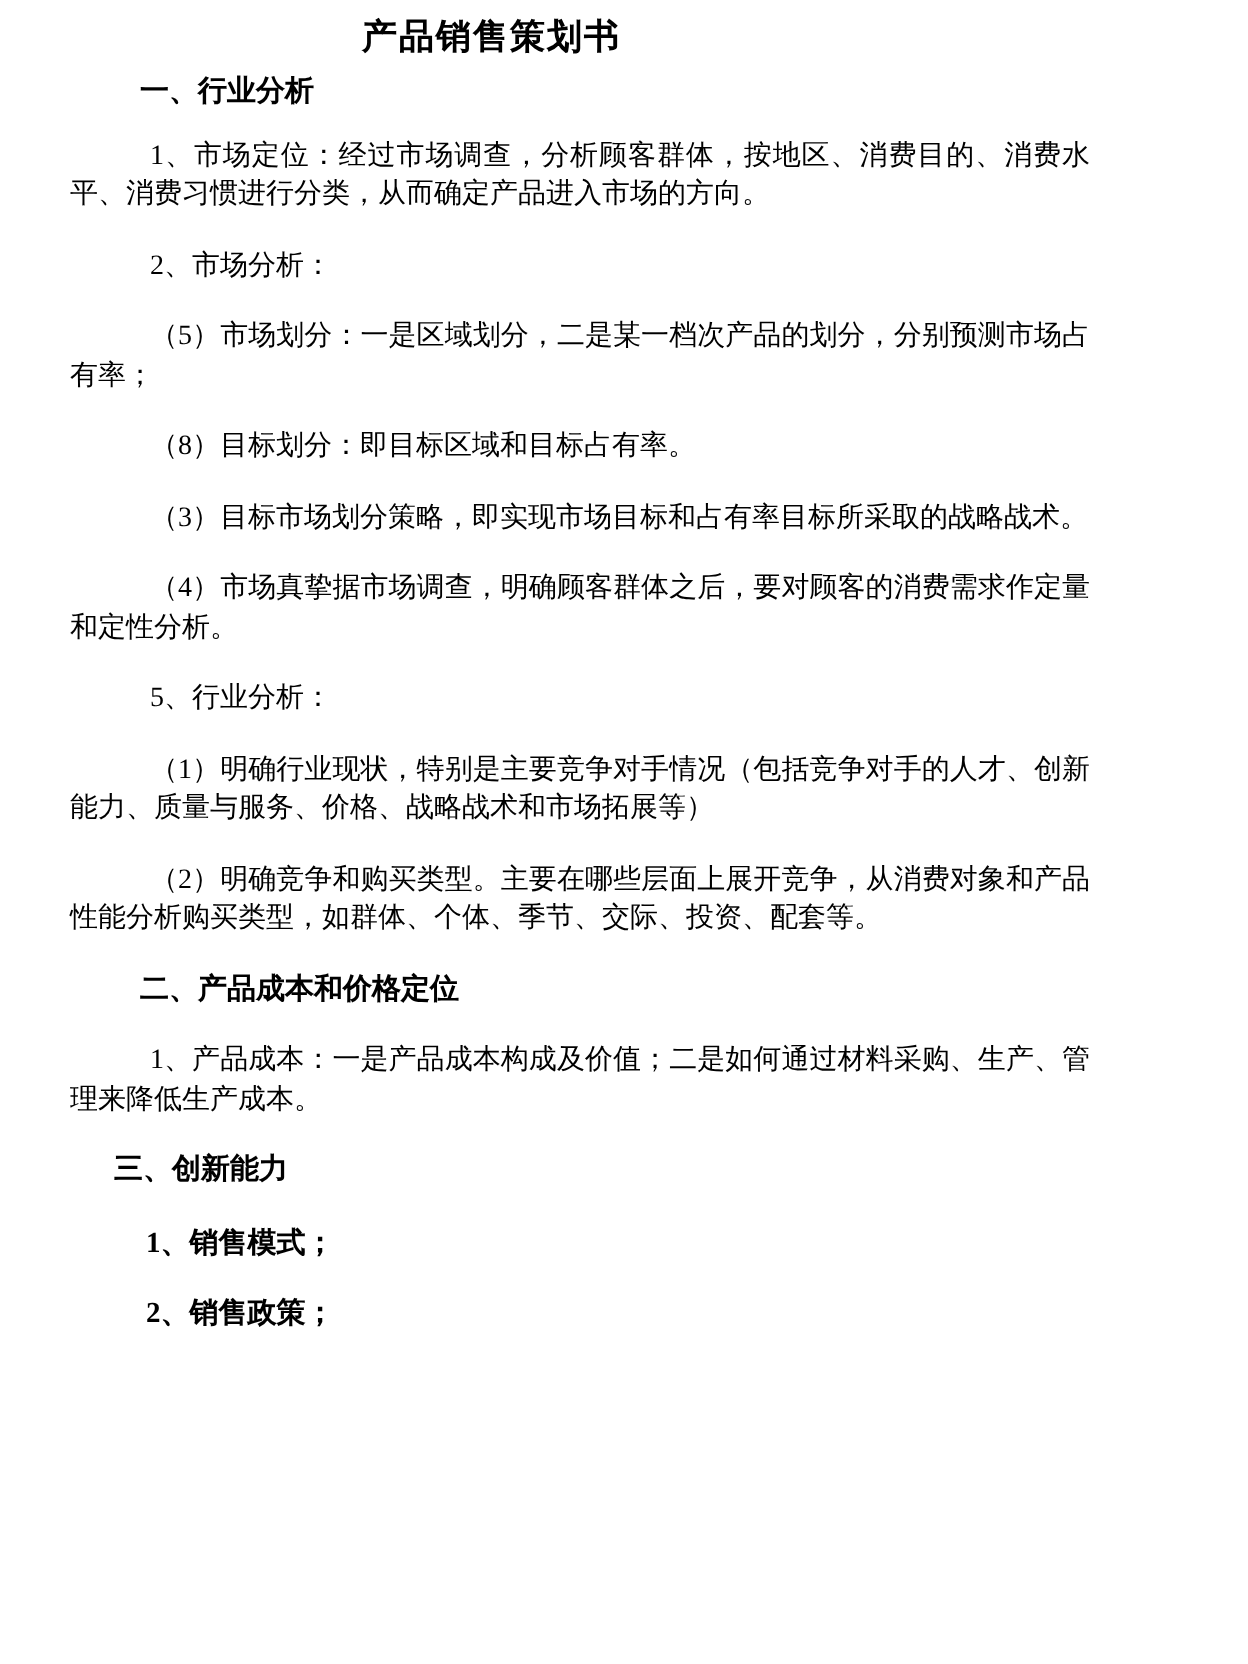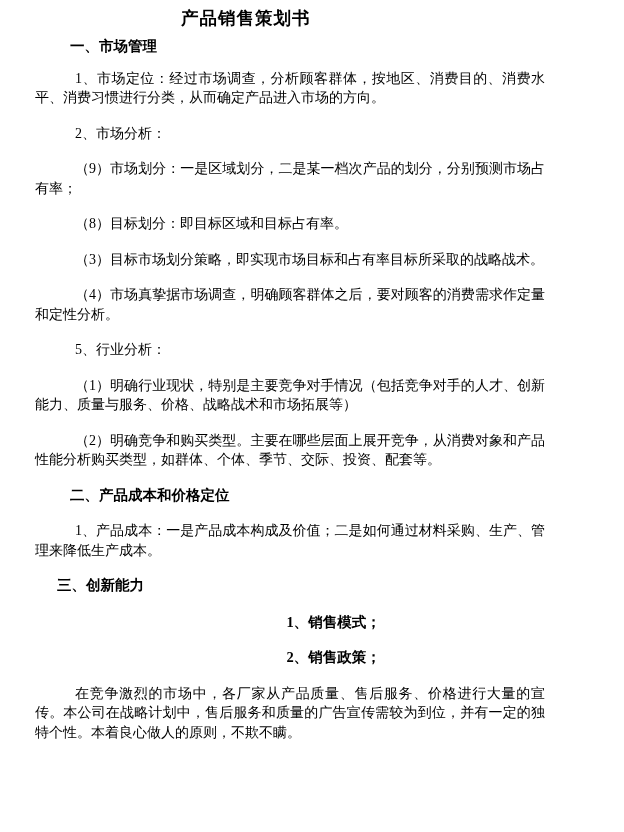--- a/index.html
+++ b/index.html
@@ -46,21 +46,20 @@
     line-height: 19.5px;
     text-indent: 22px;
     margin: 0 0 17px 0;
   }
   .h-sub {
     font-size: 14.5px;
     font-weight: bold;
     line-height: 19.5px;
     text-indent: 38px;
     margin: 0 0 16px 0;
-    text-align: center;
   }
   .para {
     font-size: 14px;
     line-height: 19.5px;
     text-indent: 40px;
     margin: 12px 0 16px 0;
     width: 510px;
     text-align: justify;
     text-justify: inter-ideograph;
   }
@@ -68,27 +67,27 @@
     text-indent: 35px;
   }
 </style>
 </head>
 <body>
 
 <div class="page">
 
   <div class="doc-title">产品销售策划书</div>
 
-  <div class="h-sec tight">一、市场管理</div>
+  <div class="h-sec tight">一、行业分析</div>
 
   <p class="para">1、市场定位：经过市场调查，分析顾客群体，按地区、消费目的、消费水平、消费习惯进行分类，从而确定产品进入市场的方向。</p>
 
   <p class="para">2、市场分析：</p>
 
-  <p class="para">（9）市场划分：一是区域划分，二是某一档次产品的划分，分别预测市场占有率；</p>
+  <p class="para">（5）市场划分：一是区域划分，二是某一档次产品的划分，分别预测市场占有率；</p>
 
   <p class="para">（8）目标划分：即目标区域和目标占有率。</p>
 
   <p class="para">（3）目标市场划分策略，即实现市场目标和占有率目标所采取的战略战术。</p>
 
   <p class="para">（4）市场真挚据市场调查，明确顾客群体之后，要对顾客的消费需求作定量和定性分析。</p>
 
   <p class="para">5、行业分析：</p>
 
   <p class="para">（1）明确行业现状，特别是主要竞争对手情况（包括竞争对手的人才、创新能力、质量与服务、价格、战略战术和市场拓展等）</p>
@@ -100,15 +99,14 @@
   <p class="para">1、产品成本：一是产品成本构成及价值；二是如何通过材料采购、生产、管理来降低生产成本。</p>
 
 
   <div class="h-sec3">三、创新能力</div>
 
   <div class="h-sub">1、销售模式；</div>
 
 
   <div class="h-sub">2、销售政策；</div>
 
-  <p class="para">在竞争激烈的市场中，各厂家从产品质量、售后服务、价格进行大量的宣传。本公司在战略计划中，售后服务和质量的广告宣传需较为到位，并有一定的独特个性。本着良心做人的原则，不欺不瞒。</p>
 
 </div>
 
 </body></html>

